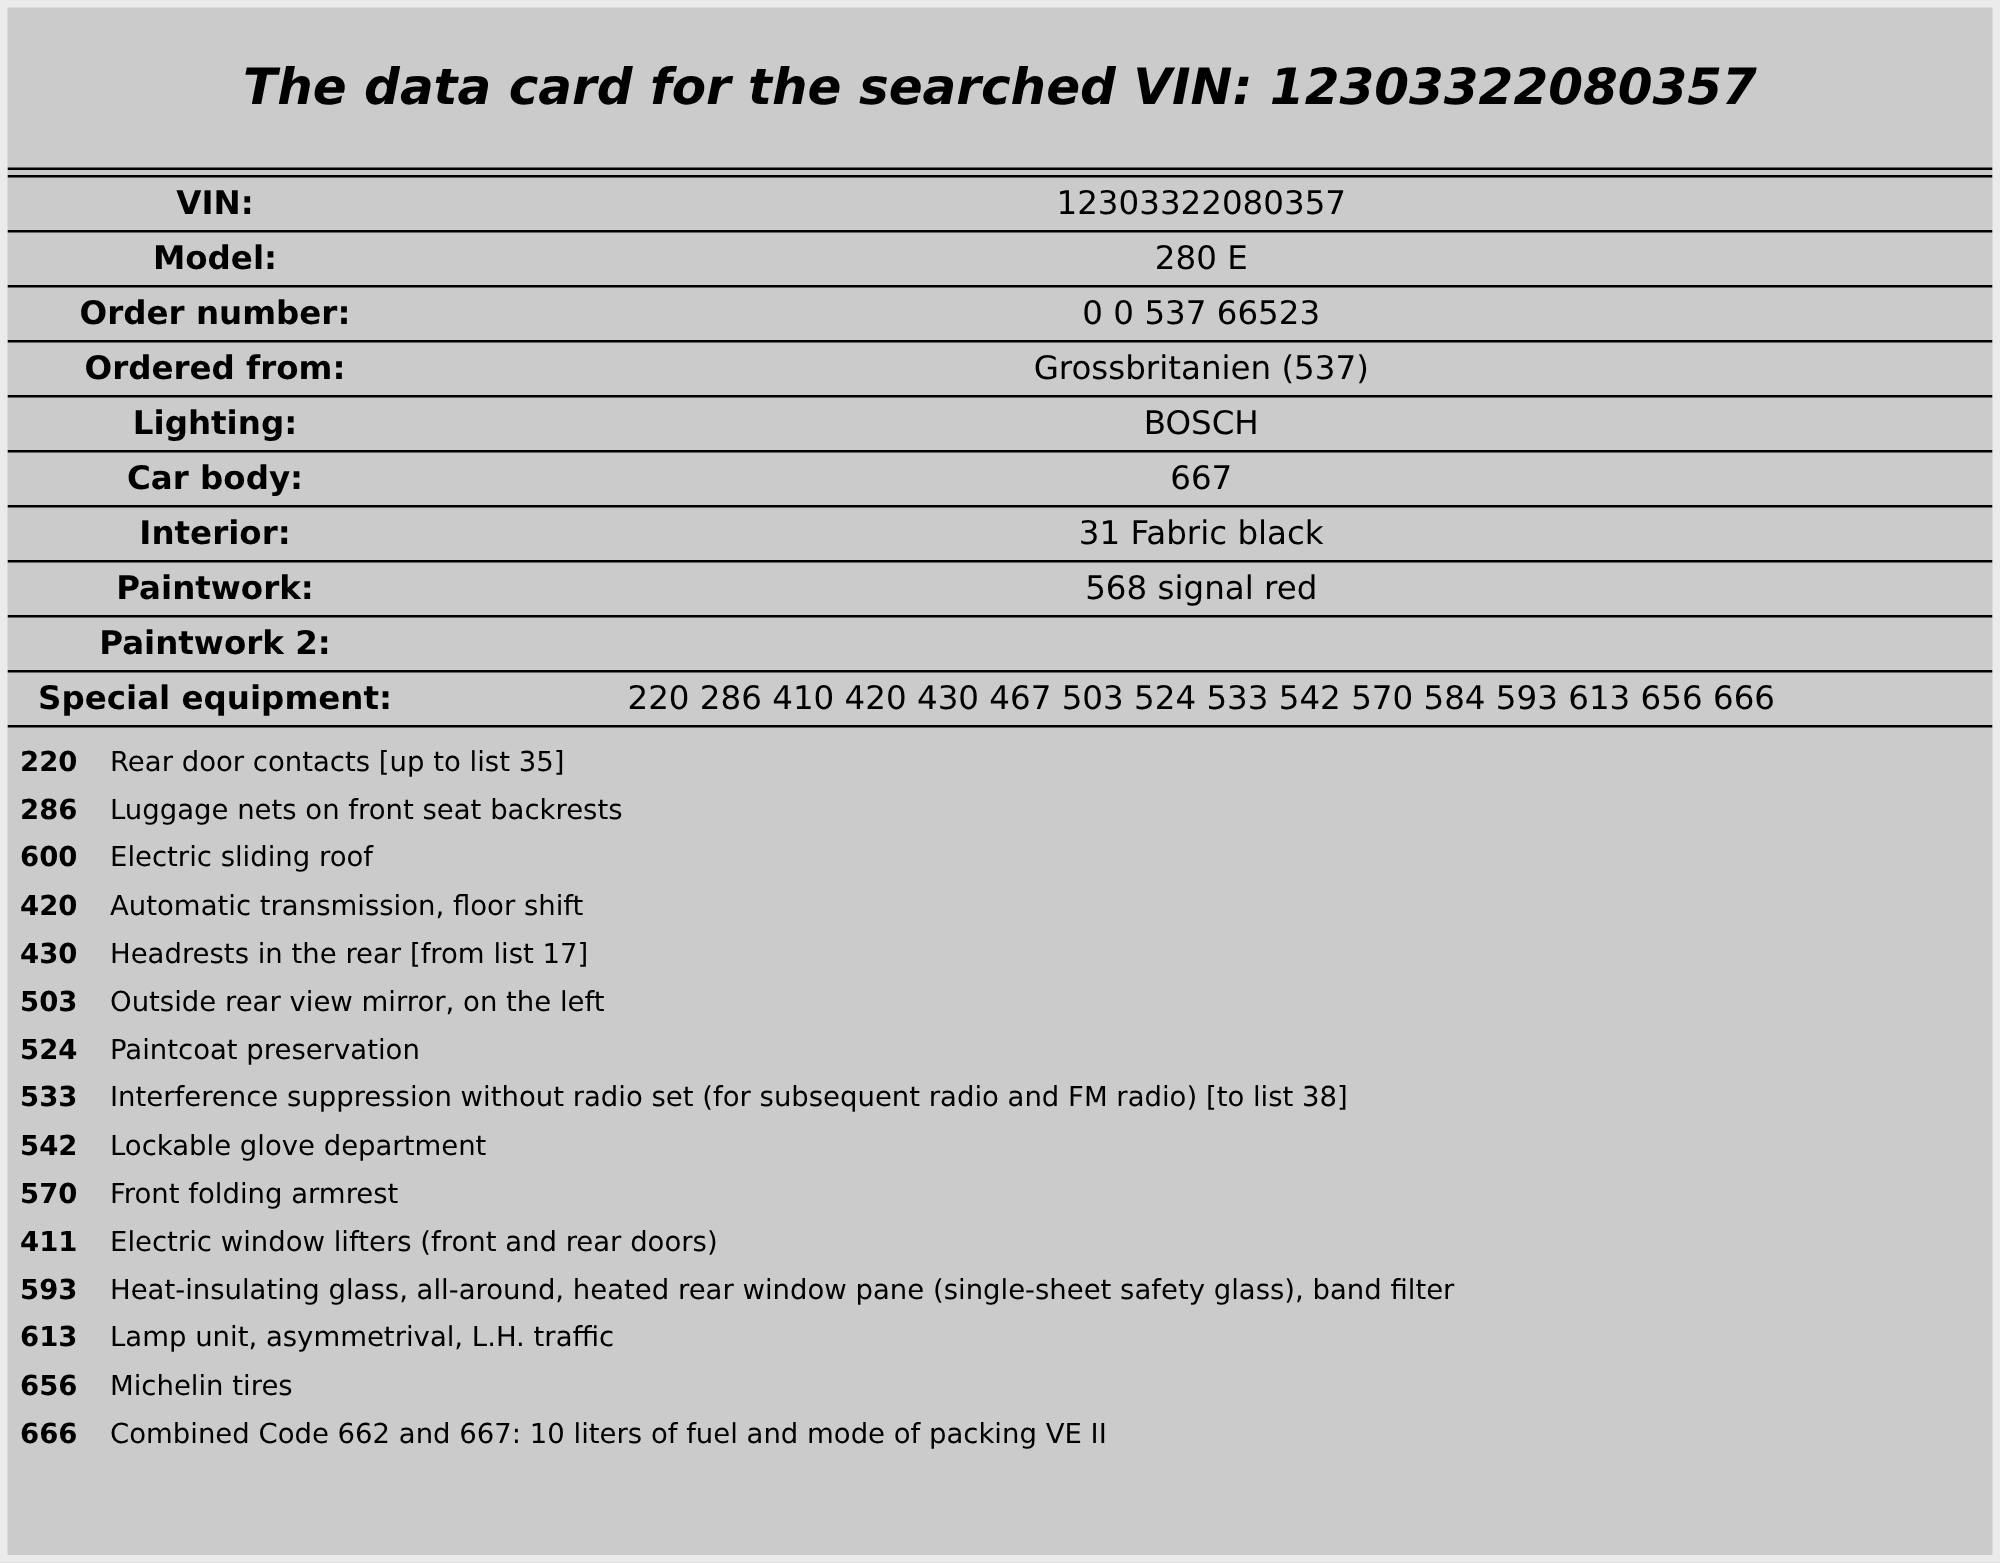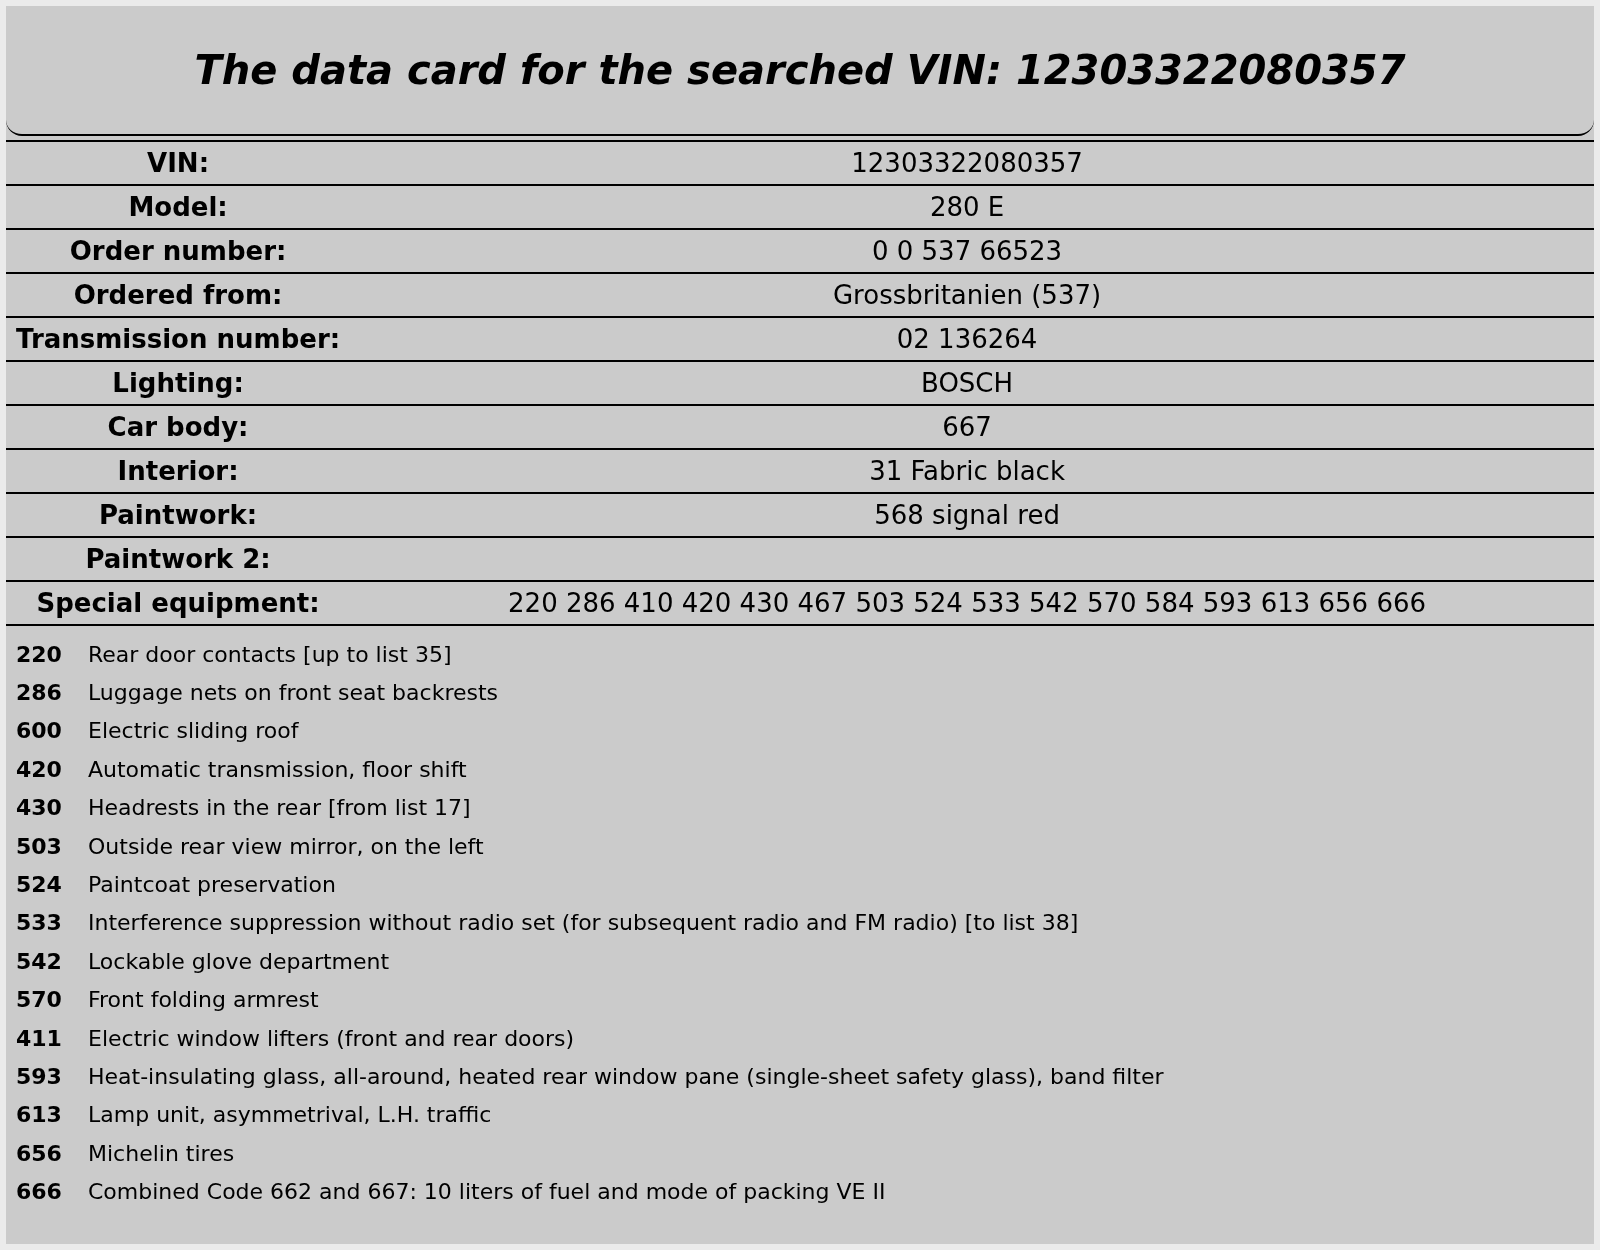--- a/index.html
+++ b/index.html
@@ -29,21 +29,20 @@
     overflow: hidden;
   }
   
   .title-block {
     box-sizing: border-box;
     height: 130px;
     border-bottom: 2px solid #000000;
     display: flex;
     align-items: center;
     justify-content: center;
-    border-radius: 16px;
   }
   .title-block h1 {
     margin: 0;
     font-size: 40px;
     font-weight: bold;
     font-style: italic;
     letter-spacing: 0px;
     white-space: nowrap;
   }
   
@@ -113,24 +112,20 @@
           </tr>
           <tr>
             <td class="field-label">Order number:</td>
             <td class="field-value">0 0 537 66523</td>
           </tr>
           <tr>
             <td class="field-label">Ordered from:</td>
             <td class="field-value">Grossbritanien (537)</td>
           </tr>
           <tr>
-            <td class="field-label">Transmission number:</td>
-            <td class="field-value">02 136264</td>
-          </tr>
-          <tr>
             <td class="field-label">Lighting:</td>
             <td class="field-value">BOSCH</td>
           </tr>
           <tr>
             <td class="field-label">Car body:</td>
             <td class="field-value">667</td>
           </tr>
           <tr>
             <td class="field-label">Interior:</td>
             <td class="field-value">31 Fabric black</td>

